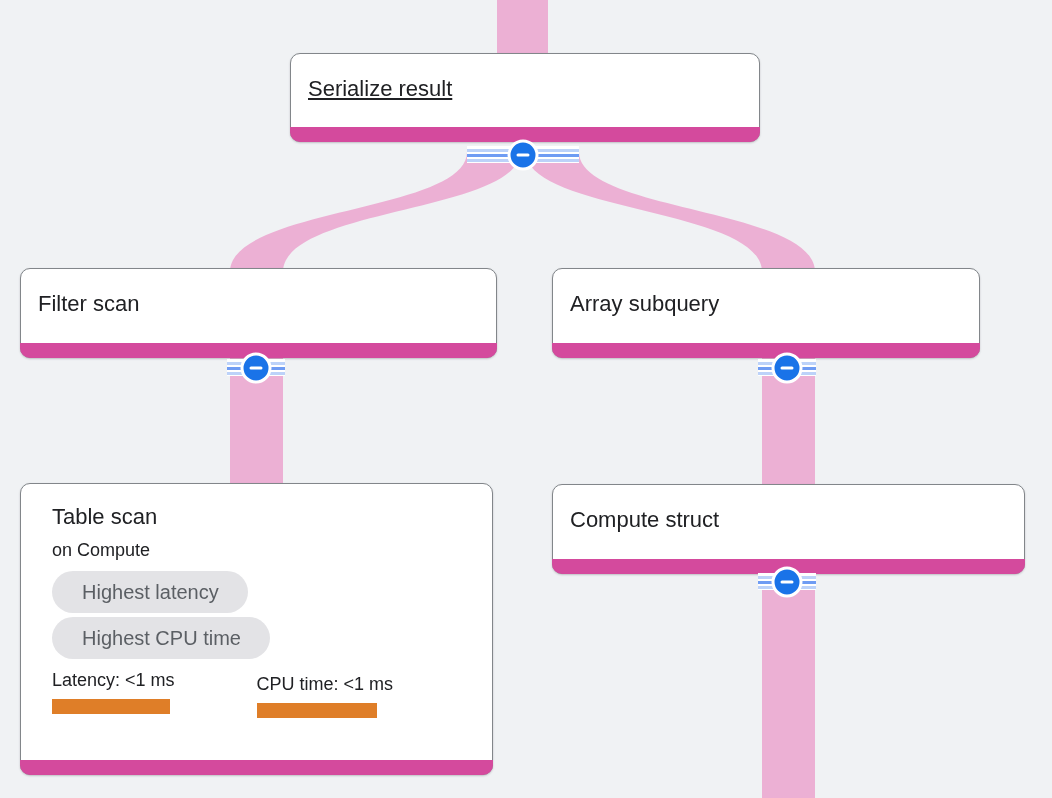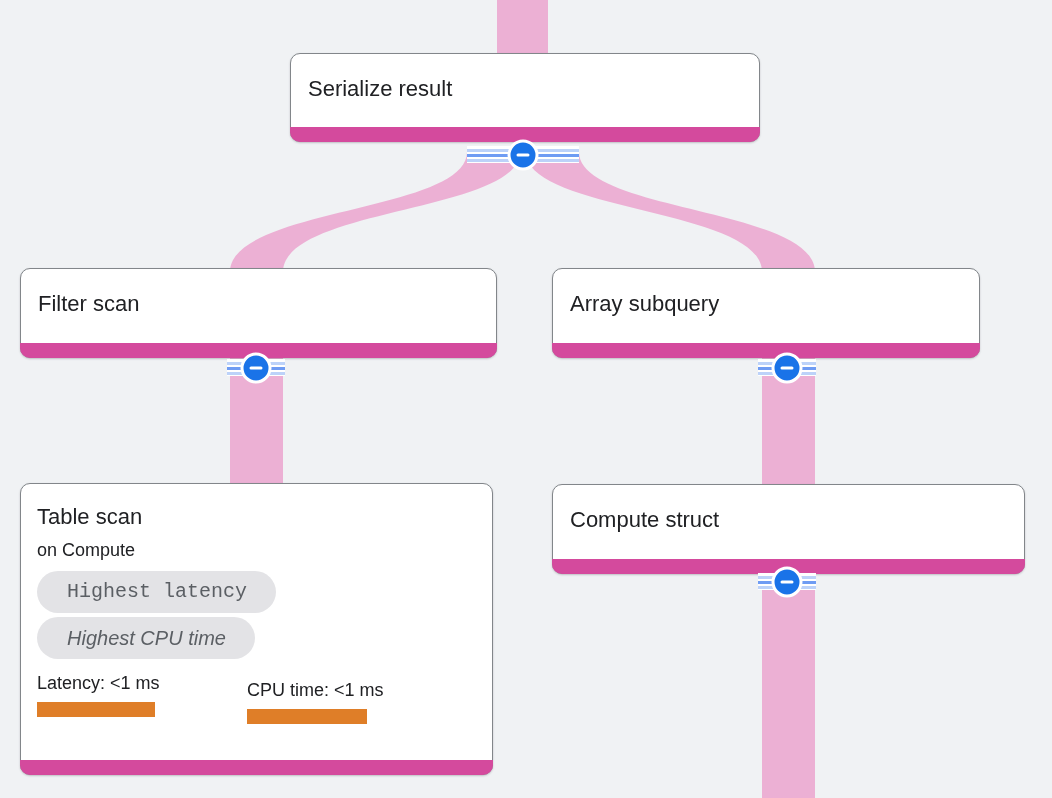--- a/index.html
+++ b/index.html
@@ -18,39 +18,39 @@
     border:1px solid #82868a;border-radius:10px;
     box-sizing:border-box;
     box-shadow:0 1px 2px rgba(60,64,67,.28);
   }
   .accent-bar{
     position:absolute;left:-1px;right:-1px;bottom:-1px;height:15px;
     background:#d44a9d;border-radius:0 0 10px 10px;
   }
   .node-title{font-size:22px;line-height:26px;color:#202124;padding:22px 17px 0 17px;}
 
-  #n-serialize{left:290px;top:53px;width:470px;height:89px;}
+  #n-serialize{left:290px;top:53px;width:470px;height:89px;text-decoration:underline;}
   #n-filter{left:20px;top:268px;width:477px;height:90px;}
   #n-array{left:552px;top:268px;width:428px;height:90px;}
   #n-compute{left:552px;top:484px;width:473px;height:90px;}
-  #n-table{left:20px;top:483px;width:473px;height:292px;padding:0 16px;}
+  #n-table{left:20px;top:483px;width:473px;height:292px;padding:0 31px;}
 
   #n-table .node-title{padding:20px 0 0 0;}
   .node-subtitle{font-size:18px;margin-top:10px;color:#202124;}
   .badge{
     display:block;width:max-content;
     background:#e3e3e6;color:#5b5f64;
     font-size:20px;height:42px;line-height:42px;
     border-radius:21px;padding:0 29px 0 30px;
   }
-  .badge-1{margin-top:10px;font-family:Liberation Mono, monospace;}
-  .badge-2{margin-top:4px;font-style:italic;}
+  .badge-1{margin-top:10px;}
+  .badge-2{margin-top:4px;}
   .metrics{display:flex;margin-top:7px;align-items:center;}
   .metric{width:210px;}
-  .metric-offset{margin-top:14px;}
+  .metric-offset{margin-top:8px;}
   .metric-label{font-size:18px;color:#202124;}
   .metric-bar{height:15px;background:#df7e28;margin-top:8px;}
   .bar-latency{width:118px;}
   .bar-cpu{width:120px;}
 
   .collapse-ctl{position:absolute;height:31px;}
   #ctl-serialize{left:467px;top:139px;width:112px;}
   #ctl-filter{left:227px;top:352px;width:58px;}
   #ctl-array{left:758px;top:352px;width:58px;}
   #ctl-compute{left:758px;top:566px;width:58px;}

